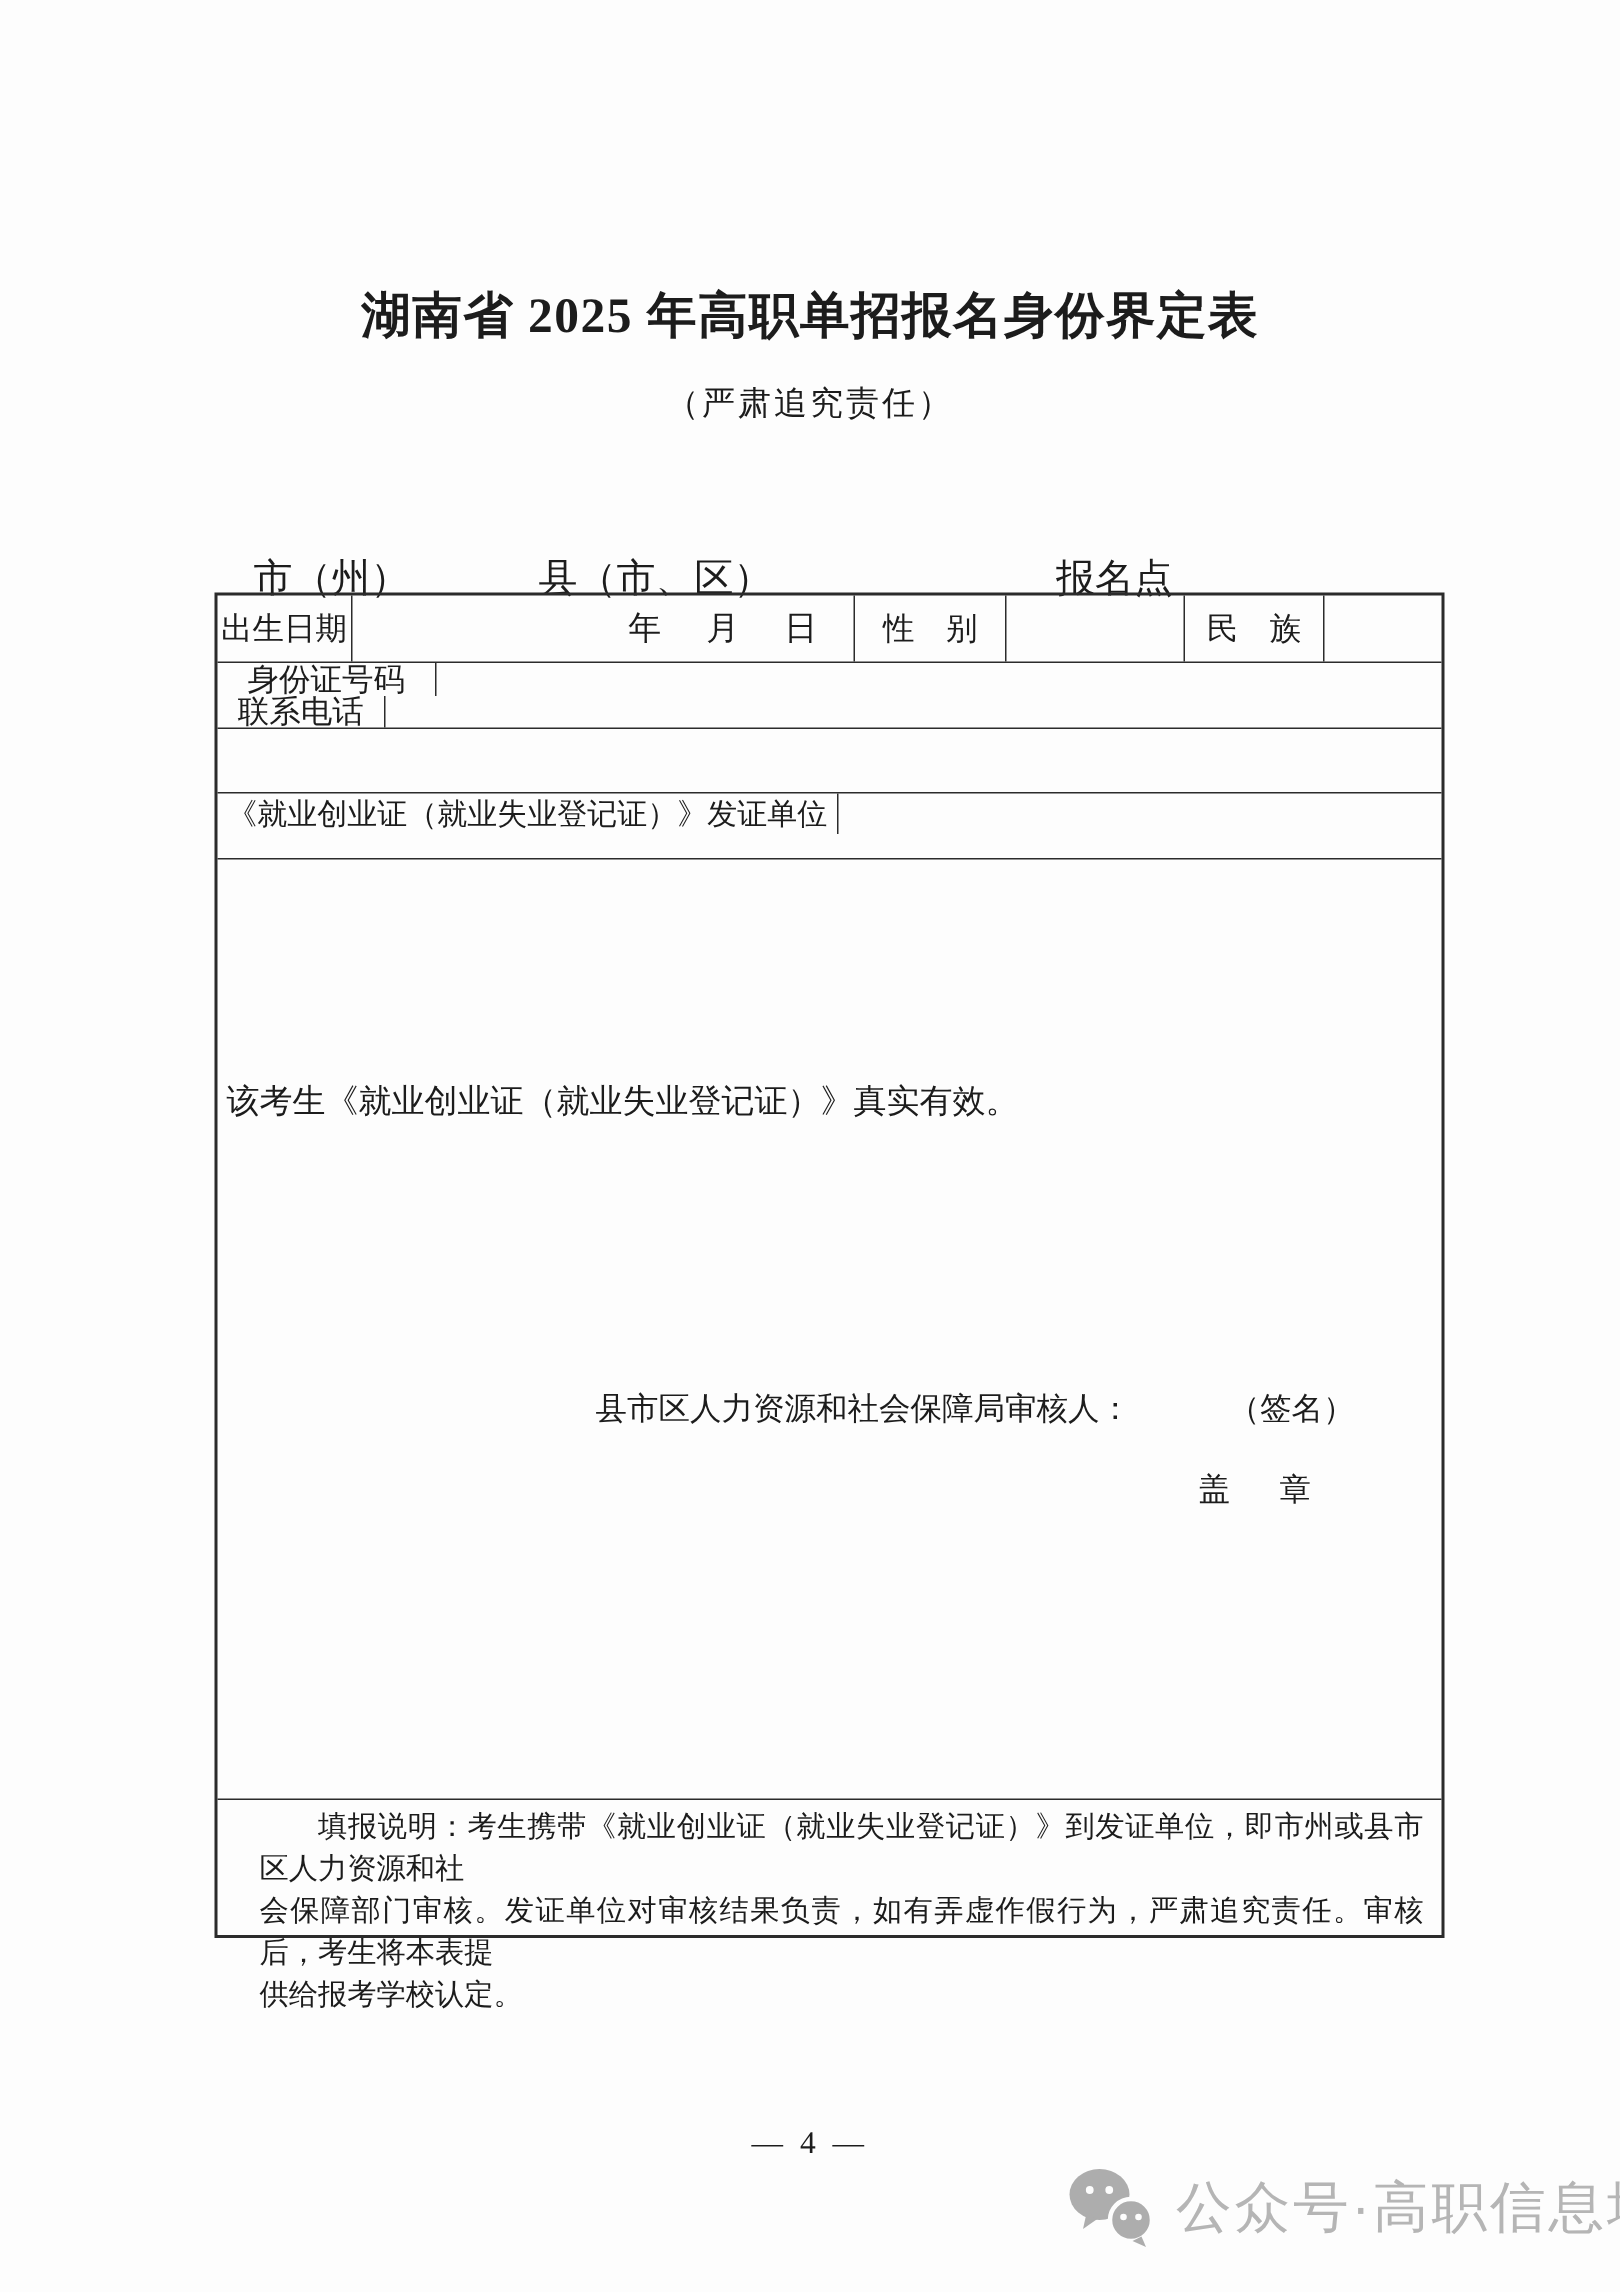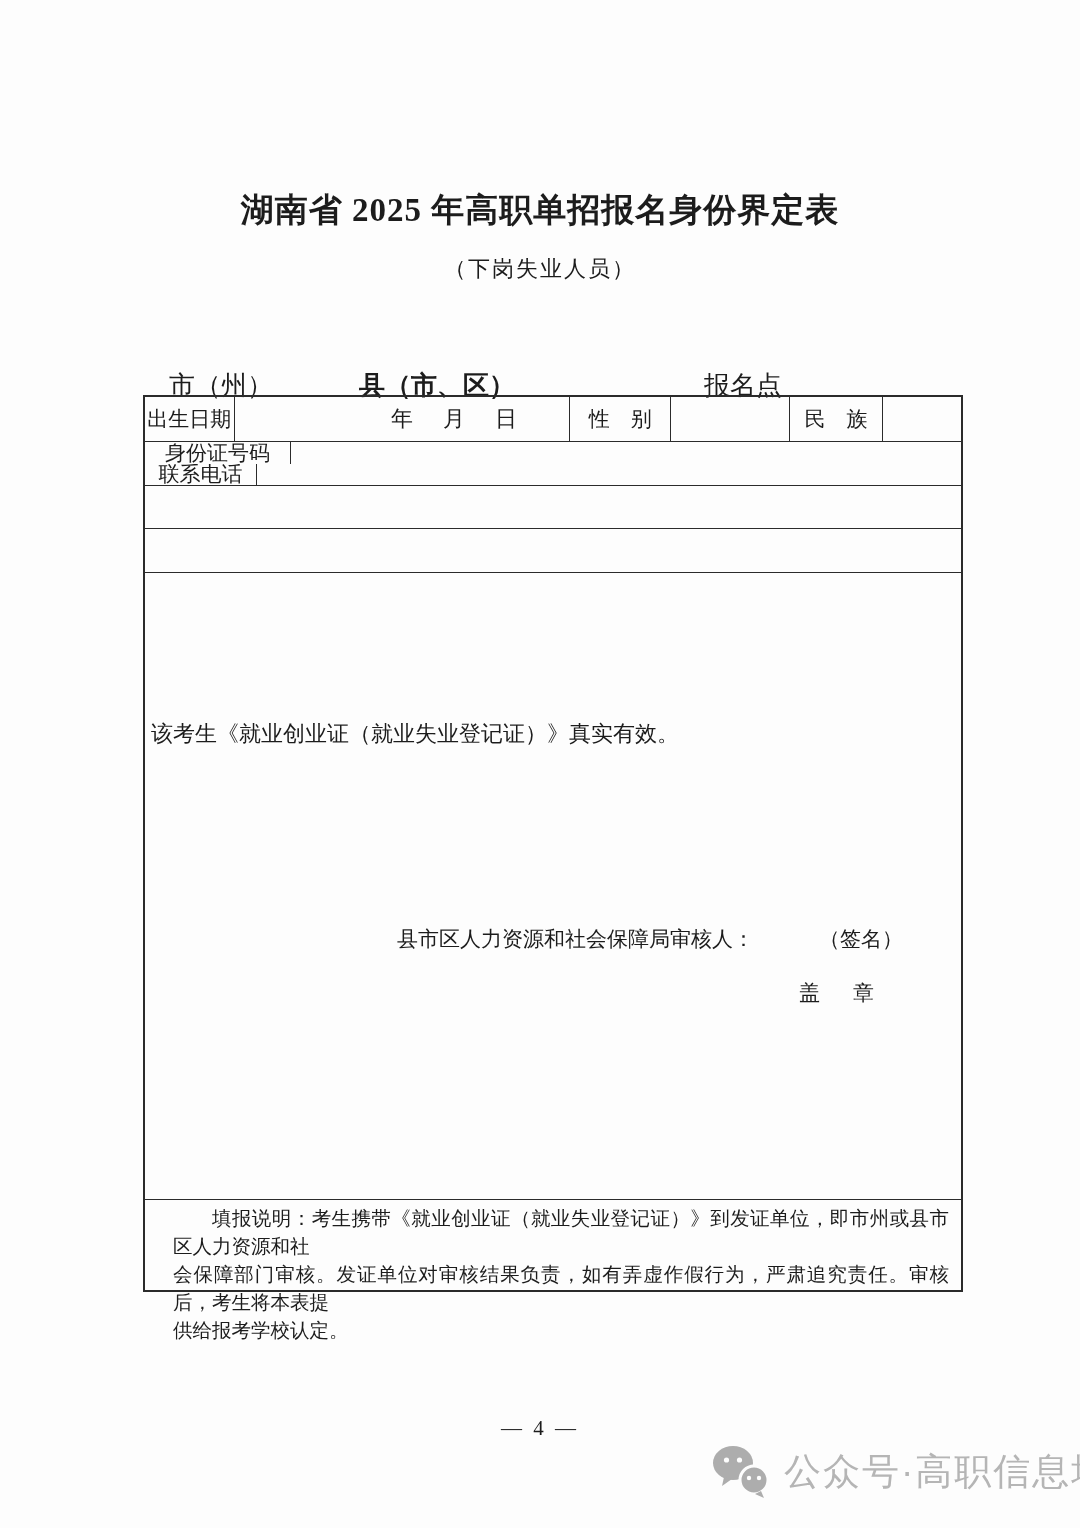--- a/index.html
+++ b/index.html
@@ -12,37 +12,37 @@
   .doc-title {
     position:absolute; top:188px; left:0; width:100%;
     text-align:center; font-size:33px; font-weight:bold; letter-spacing:1px;
   }
   .doc-subtitle {
     position:absolute; top:254px; left:0; width:100%;
     text-align:center; font-size:22px; letter-spacing:2px;
   }
   .loc-line { position:absolute; top:352px; left:4px; width:100%; height:30px; font-size:26px;margin-top:16px; }
   .loc-city   { position:absolute; left:165px; }
-  .loc-county { position:absolute; left:355px;font-weight:bold; }
+  .loc-county { position:absolute; left:355px; }
   .loc-site   { position:absolute; left:700px; }
 
   .tbl {
     position:absolute; top:395px; left:143px; width:820px;
     border:2px solid #2b2b2b;
   }
   .trow { display:flex; border-bottom:1px solid #2b2b2b; align-items:stretch; }
   .trow:last-child { border-bottom:none;padding-left:28px; }
   .cell {
     border-right:1px solid #2b2b2b;
     display:flex; align-items:center; justify-content:center;
     font-size:21px; overflow:hidden;
   }
   .cell:last-child { border-right:none; }
   .cell.value { justify-content:flex-start; padding-left:12px; font-size:21px; }
-  .cell.date-value { justify-content:flex-end; padding-right:48px; letter-spacing:4px; font-size:22px;font-family:Liberation Mono, monospace; }
+  .cell.date-value { justify-content:flex-end; padding-right:20px; letter-spacing:4px; font-size:22px;font-family:Liberation Mono, monospace; }
   .cell.wide-label { font-size:20px; }
   .h45 { height:45px; } .h44 { height:44px;flex-direction:column; } .h43 { height:43px; }
 
   .big-cell { position:relative; height:627px; border-bottom:1px solid #2b2b2b; }
   .statement { position:absolute; top:146px; left:6px; font-size:22px; }
   .reviewer  { position:absolute; top:352px; left:252px; font-size:21px; }
   .sign-hint { position:absolute; top:352px; left:674px; font-size:21px; }
   .seal      { position:absolute; top:406px; left:654px; font-size:21px; letter-spacing:6px; }
 
   .note-row { height:90px; padding:5px 12px 0 12px; font-size:19.5px; line-height:28px; text-align:justify; }
@@ -60,21 +60,21 @@
     font-size:37px; letter-spacing:2px; white-space:nowrap;
   }
   .wm-icon { width:58px; height:54px; flex:0 0 auto; }
 </style>
 </head>
 <body>
 
 <div class="page">
 
   <div class="doc-title">湖南省 2025 年高职单招报名身份界定表</div>
-  <div class="doc-subtitle">（下岗失业人员）</div>
+  <div class="doc-subtitle">（严肃追究责任）</div>
 
   <div class="loc-line">
     <span class="loc-city">市（州）</span>
     <span class="loc-county">县（市、区）</span>
     <span class="loc-site">报名点</span>
   </div>
 
   <div class="tbl">
 
 
@@ -92,20 +92,21 @@
       <div class="cell value" style="width:444px"></div>
       <div class="cell" style="width:112px">联系电话</div>
       <div class="cell value" style="width:118px"></div>
     </div>
 
     <div class="trow h43">
       <div class="cell value" style="width:406px"></div>
     </div>
 
     <div class="trow h44">
+      <div class="cell wide-label" style="width:414px">《就业创业证（就业失业登记证）》发证单位</div>
       <div class="cell value" style="width:406px"></div>
     </div>
 
     <div class="big-cell">
       <div class="statement">该考生《就业创业证（就业失业登记证）》真实有效。</div>
       <div class="reviewer">县市区人力资源和社会保障局审核人：</div>
       <div class="sign-hint">（签名）</div>
       <div class="seal">盖　章</div>
     </div>
 

